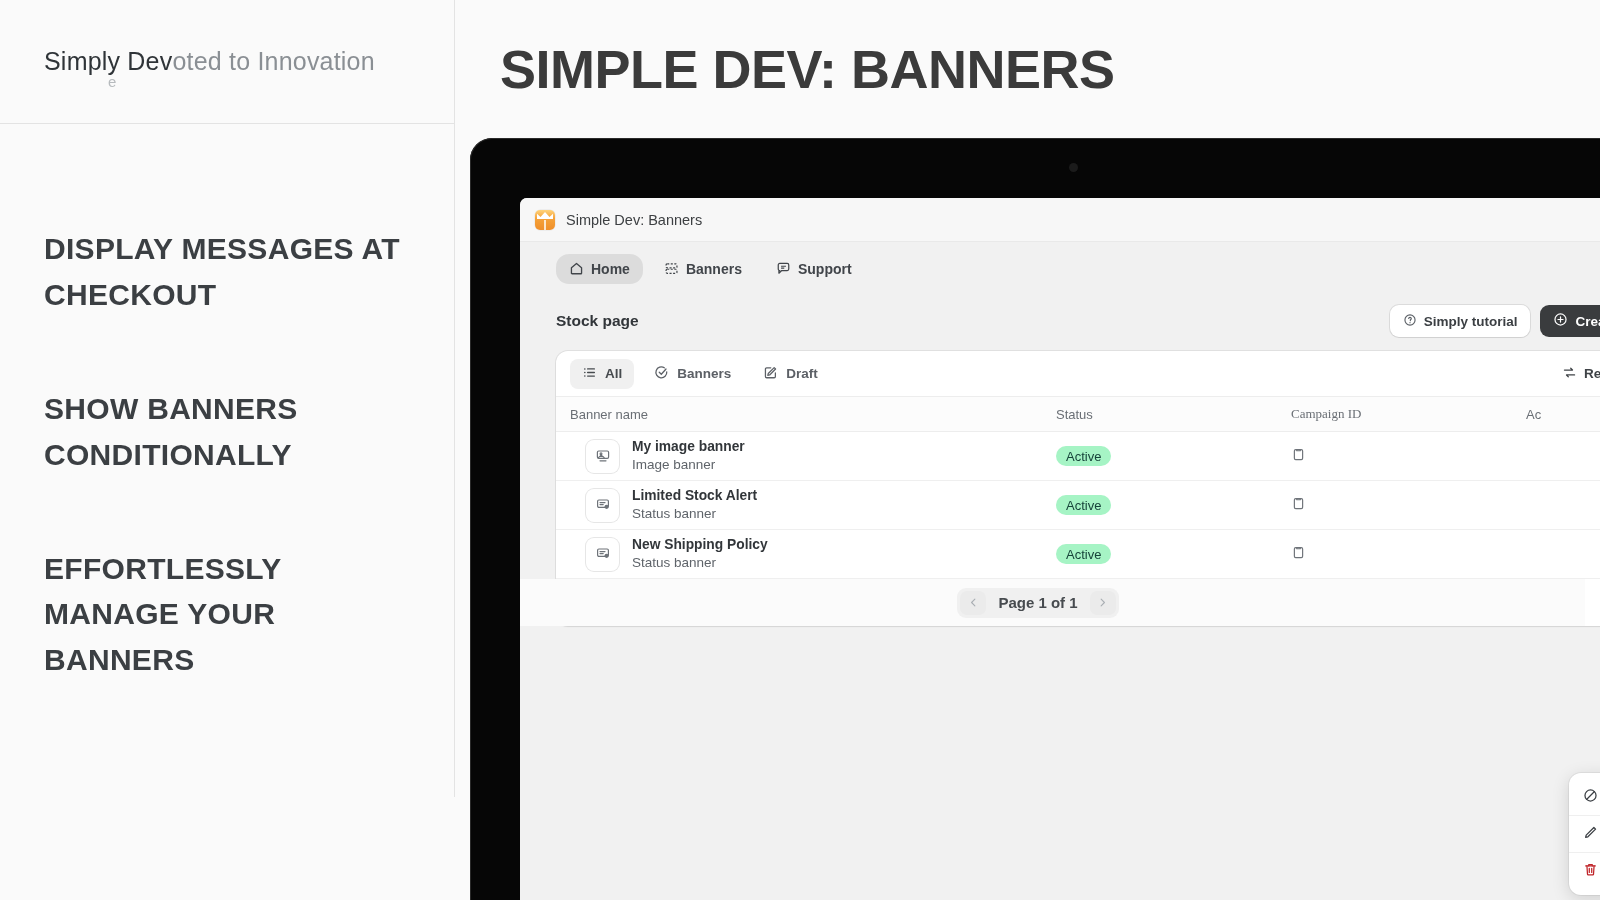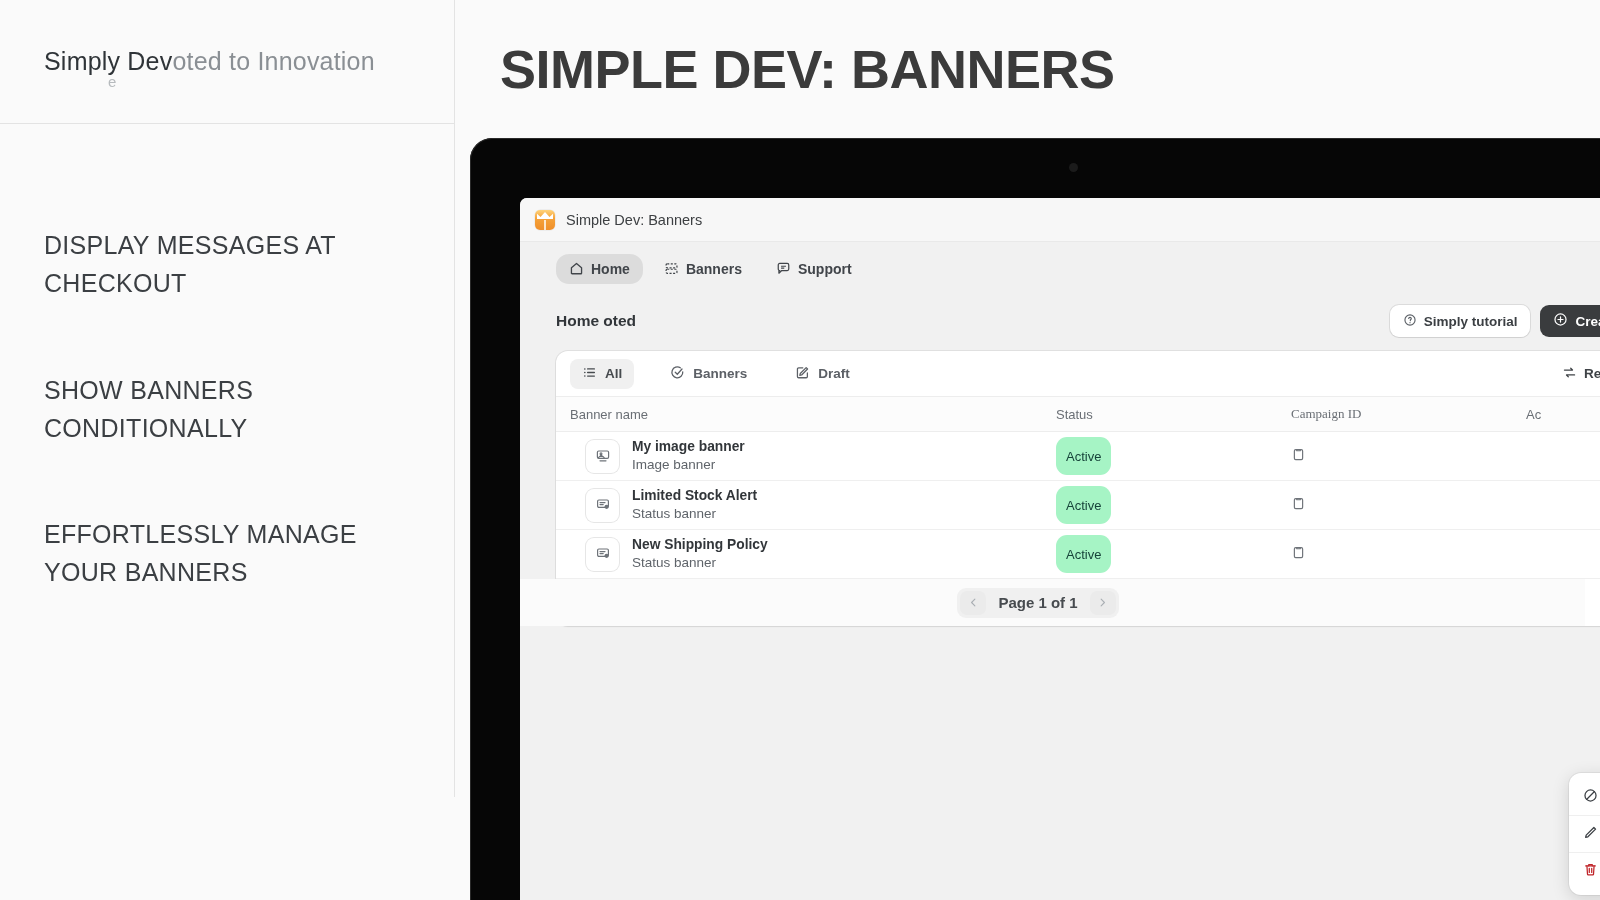--- a/index.html
+++ b/index.html
@@ -32,25 +32,25 @@
   .logo-light { color: #8a8f94; font-weight: 300; }
   .logo-sub {
     position: absolute; left: 64px; top: 26px;
     font-size: 15px; color: #b6babd; font-weight: 300;
   }
 
   .features { padding: 102px 44px 0 44px; }
   .feature { margin-bottom: 68px; }
   .feature:last-child { margin-bottom: 0; }
   .feature-title {
-    font-size: 25px;
+    font-size: 30px;
     line-height: 1.53;
     letter-spacing: .3px;
     color: #3b3f43;
-    font-weight: 400;
+    font-weight: 700;
     text-transform: uppercase;
     max-width: 380px;
   }
 
   
   .headline {
     position: absolute; left: 500px; top: 38px;
     font-size: 54px; font-weight: bold;
     letter-spacing: -.5px;
     color: #3b3b3b;
@@ -154,21 +154,21 @@
     box-shadow: 0 0 0 1px rgba(0,0,0,.07), 0 1px 2px rgba(0,0,0,.05);
     overflow: visible;
     position: relative;
   }
   .card-toolbar {
     height: 46px;
     display: flex; align-items: center; justify-content: space-between;
     padding: 0 0 0 14px;
     border-bottom: 1px solid #ededed;
   }
-  .filters { display: flex; align-items: center; gap: 24px; }
+  .filters { display: flex; align-items: center; gap: 8px; }
   .filter {
     display: flex; align-items: center; gap: 8px;
     padding: 6px 12px; border-radius: 8px;
     font-size: 13.5px; color: #474b4f; font-weight: bold;
     cursor: default; white-space: nowrap;
   }
   .filter.active { background: #f0f0f0; }
   .filter:not(.active) { color: #5c6066; }
   .toolbar-right { display: flex; align-items: center; gap: 8px; padding-right: 0; }
   .link-btn {
@@ -199,21 +199,21 @@
     background: #fff;
     box-shadow: 0 0 0 1px #e6e6e6;
     display: flex; align-items: center; justify-content: center;
     flex: none;
   }
   .name-main { font-size: 13.8px; font-weight: bold; color: #32363a; line-height: 1.35; }
   .name-sub { font-size: 13.5px; color: #5f646a; line-height: 1.35; }
 
   .badge {
     display: inline-flex; align-items: center;
-    height: 38px; padding: 0 10px;
+    height: 20px; padding: 0 10px;
     border-radius: 11px;
     background: #a6f4c5; color: #17443a;
     font-size: 13px;
   }
   .copy-icon { display: inline-flex; }
 
   
   .pagination {
     height: 47px;
     display: flex; align-items: center; justify-content: center;
@@ -316,21 +316,21 @@
             <svg width="15" height="15" viewBox="0 0 16 16" fill="none" stroke="#41454a" stroke-width="1.3" stroke-linejoin="round">
                 <path d="M2.4 4.2a1.6 1.6 0 0 1 1.6-1.6h8a1.6 1.6 0 0 1 1.6 1.6v4.4a1.6 1.6 0 0 1-1.6 1.6H6.1L3.1 13V10.2H4a1.6 1.6 0 0 1-1.6-1.6z"></path>
                 <path d="M5.4 5.6h5.2M5.4 7.6h3.4"></path>
               </svg>
           </span>
           <span>Support</span>
         </div>
       </div>
 
       <div class="page-head">
-        <div class="page-title">Home oted</div>
+        <div class="page-title">Stock page</div>
         <div class="head-actions">
           <div class="btn btn-secondary">
             <span>
               <svg width="14" height="14" viewBox="0 0 16 16" fill="none" stroke="#5a5f65" stroke-width="1.3">
                   <circle cx="8" cy="8" r="5.8"></circle>
                   <path d="M6.5 6.3a1.5 1.5 0 1 1 1.9 1.6v1" stroke-linecap="round"></path>
                   <circle cx="8" cy="11" r=".7" fill="#5a5f65" stroke="none"></circle>
                 </svg>
             </span>
             <span>Simply tutorial</span>

